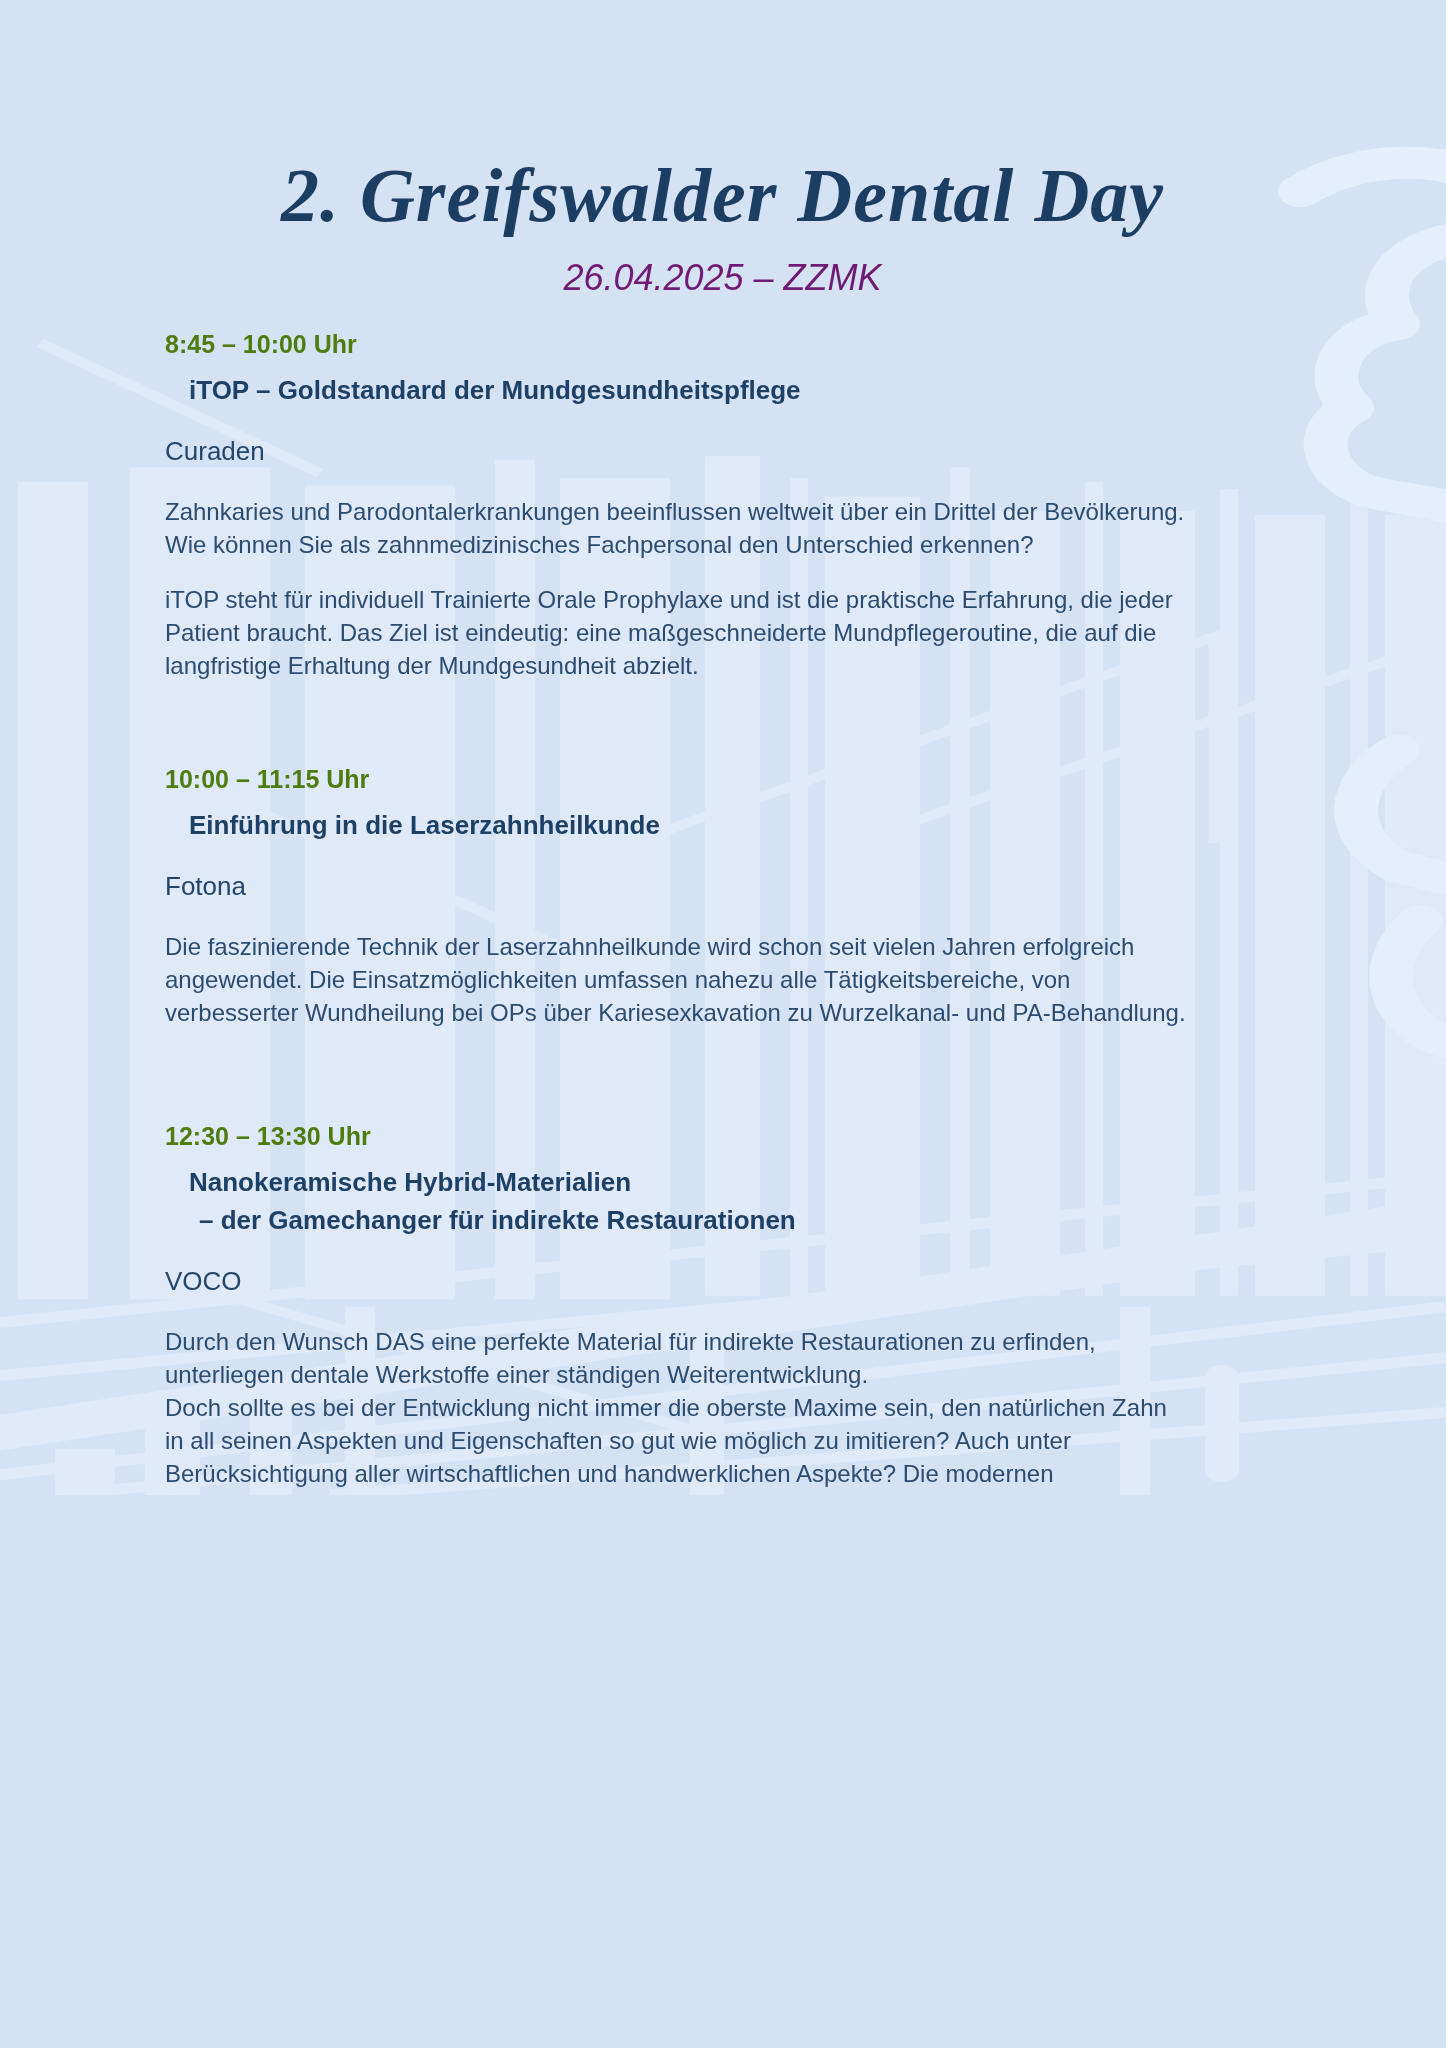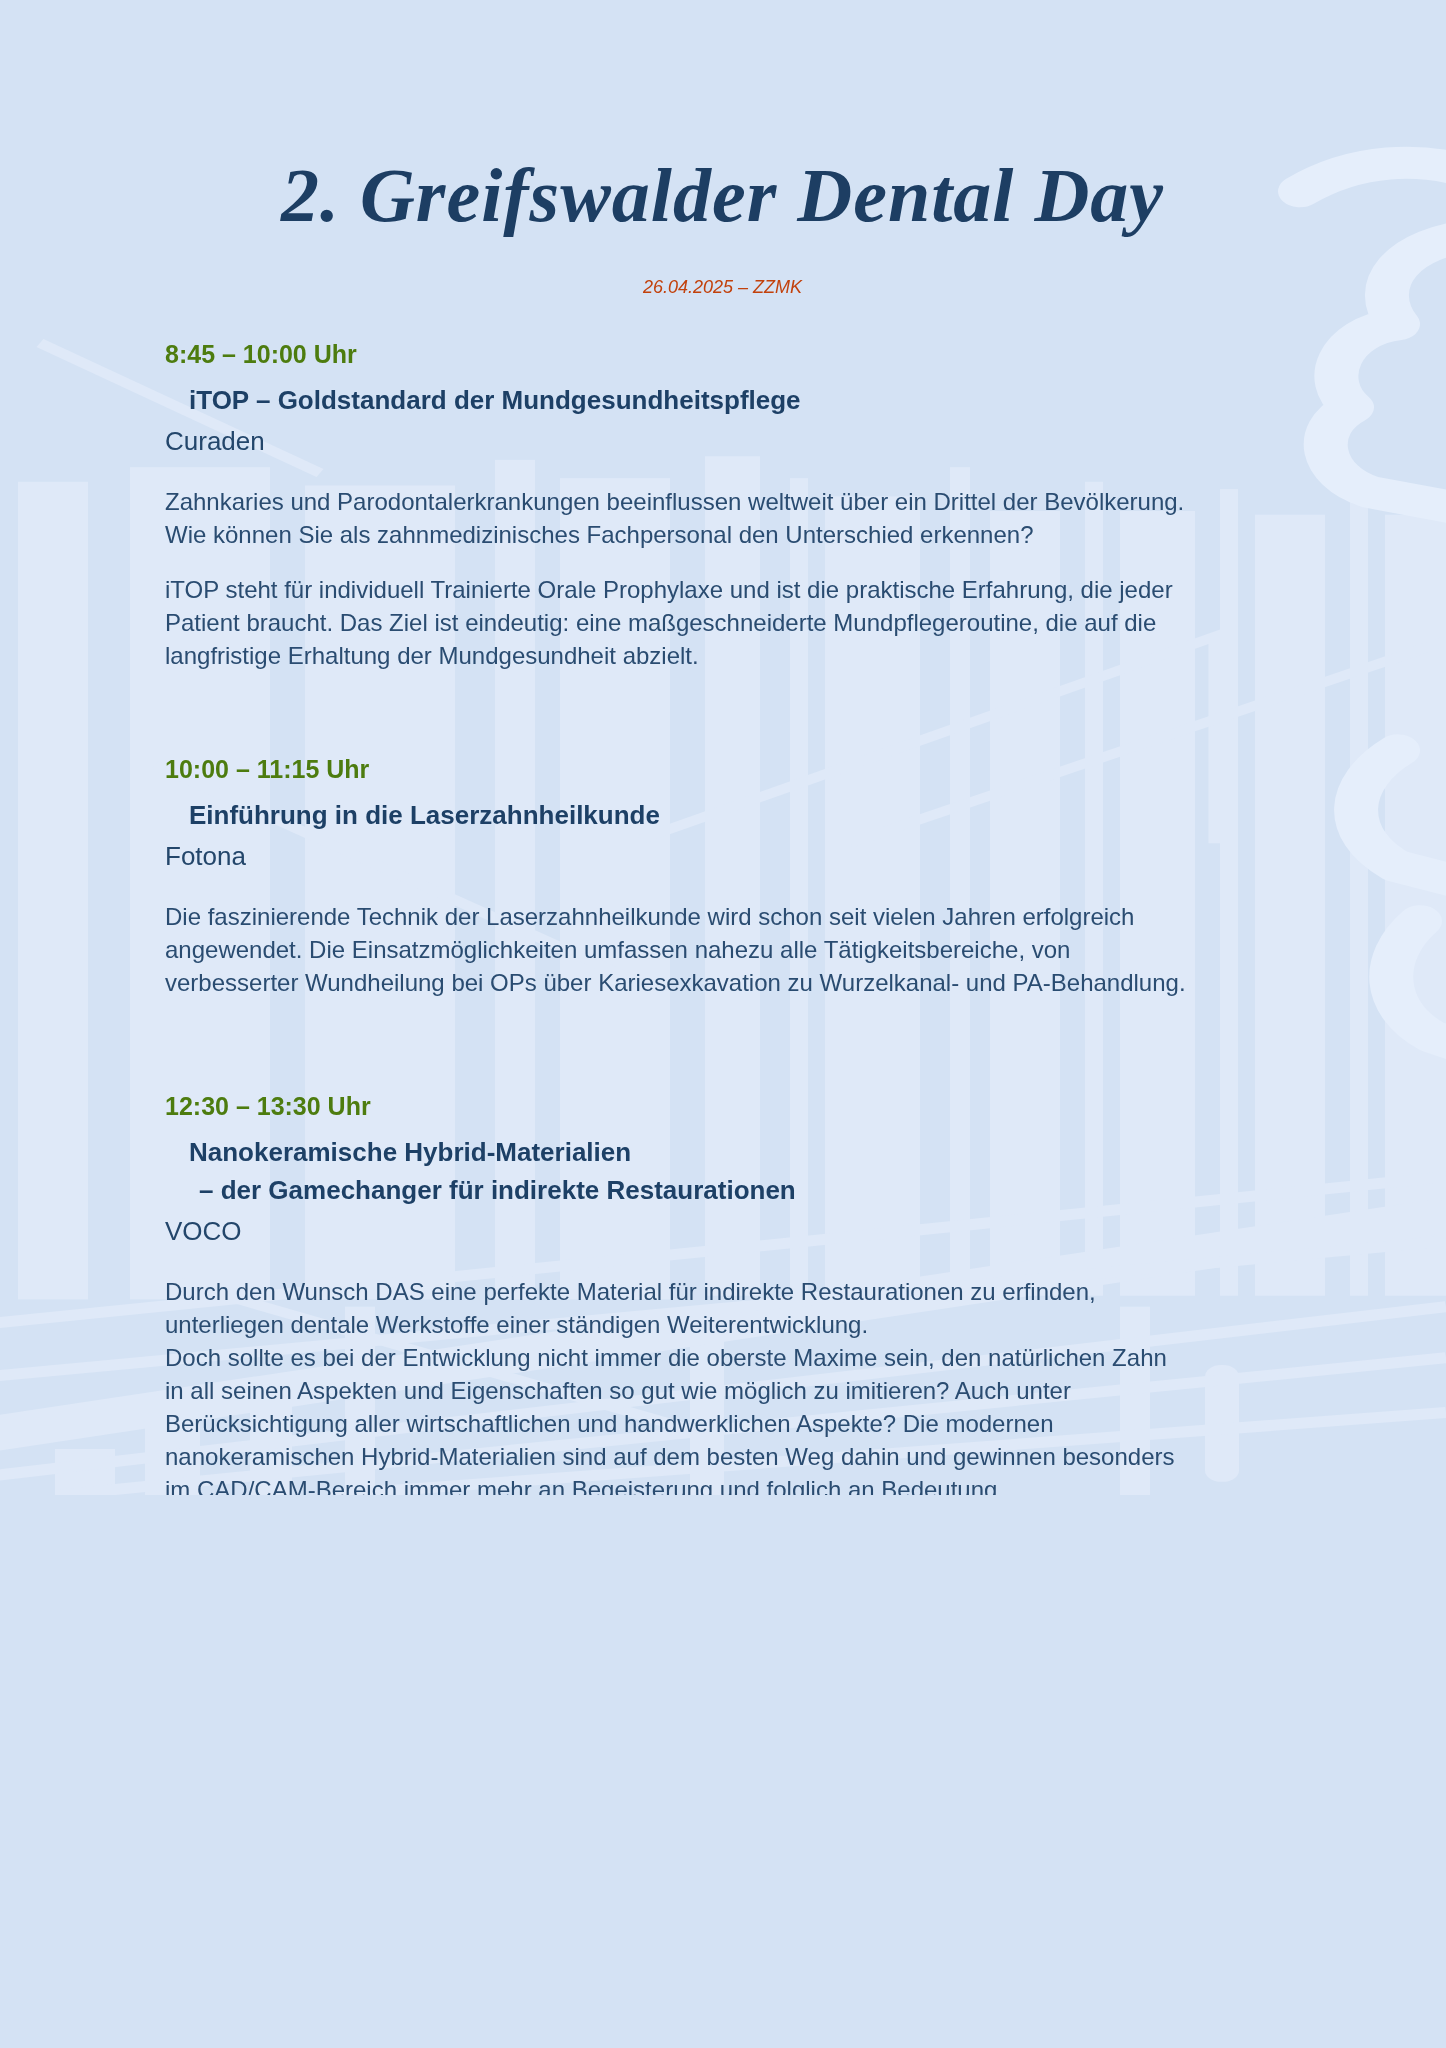--- a/index.html
+++ b/index.html
@@ -35,26 +35,26 @@
     font-style: italic;
     font-weight: bold;
     font-size: 76px;
     line-height: 1.1;
     letter-spacing: 1px;
     color: #1d3e63;
     text-align: center;
     margin: 0;
   }
   .subtitle {
-    margin-top: 34px;
+    margin-top: 24px;
     text-align: center;
     font-style: italic;
-    font-size: 18px;
+    font-size: 36px;
     line-height: 31px;
-    color: #c2410c;
+    color: #701a75;
   }
   .section-heading {
     margin: 96px 0 0 0;
     font-size: 38px;
     line-height: 42px;
     font-weight: bold;
     letter-spacing: 0.5px;
     color: #1c3d63;
   }
   .session { margin-top: 36px; }
@@ -72,21 +72,21 @@
     font-size: 26px;
     line-height: 38px;
     color: #1d4066;
     margin-left: 24px;
   }
   .stitle--cont {
     margin-top: 0;
     margin-left: 34px;
   }
   .speaker {
-    margin-top: 6px;
+    margin-top: 26px;
     font-size: 26px;
     line-height: 32px;
     color: #23466b;
   }
   .para {
     margin: 28px 0 0 0;
     font-size: 24px;
     line-height: 33px;
     white-space: pre-line;
     color: #2a4c71;

